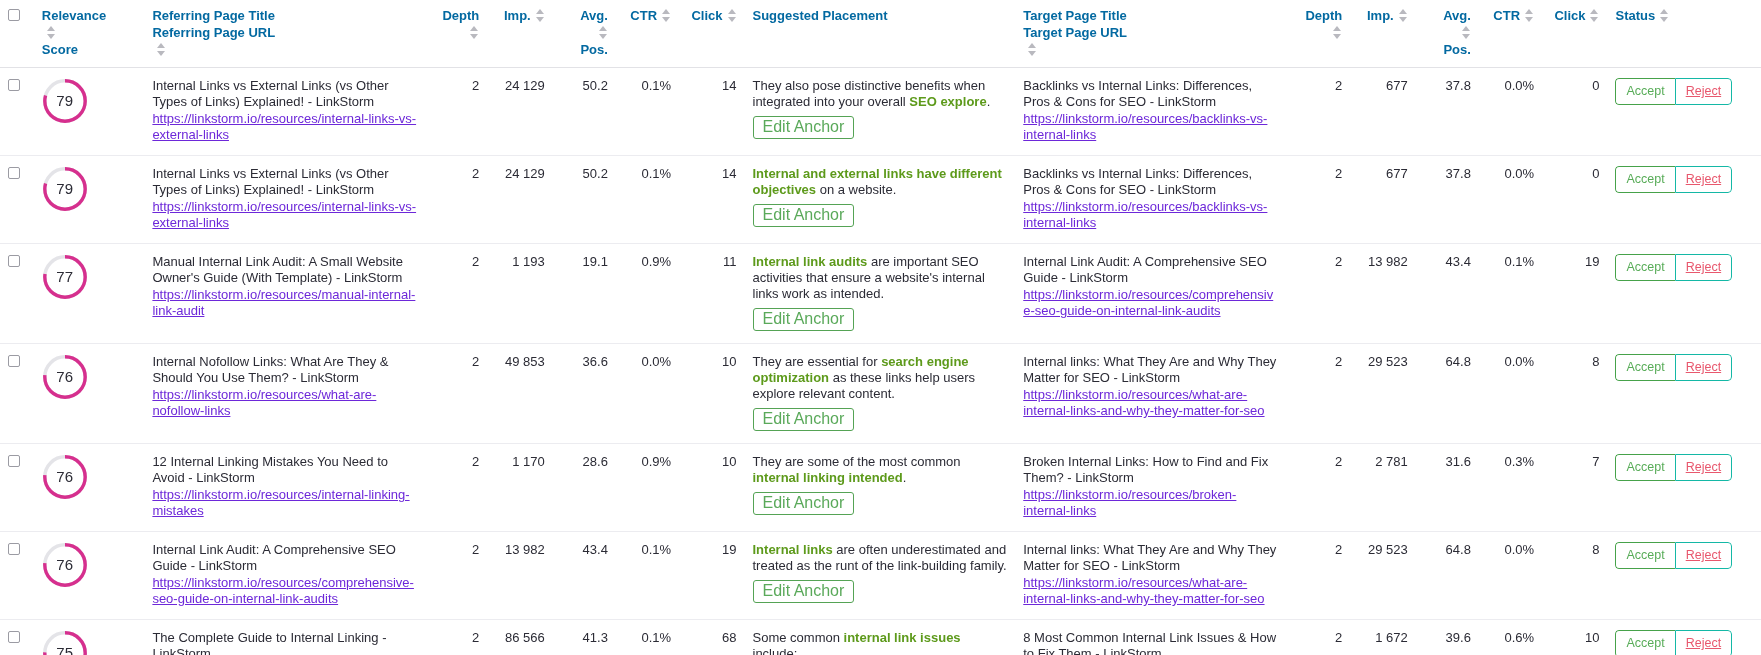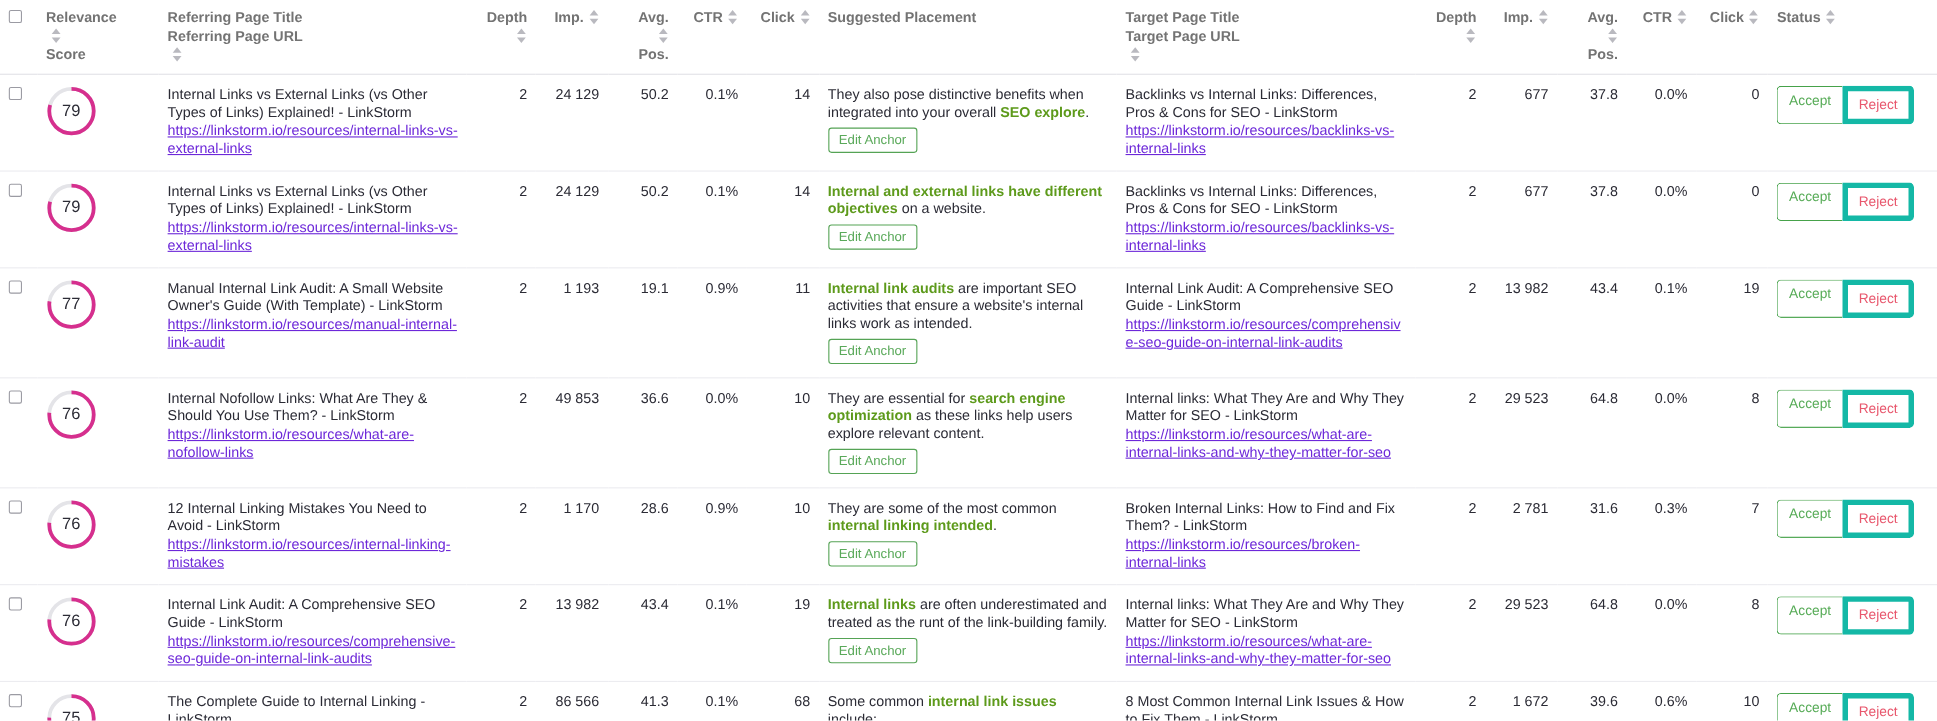--- a/index.html
+++ b/index.html
@@ -21,21 +21,21 @@
     border-collapse: collapse;
     table-layout: fixed;
   }
 
   
   thead th {
     vertical-align: top;
     text-align: left;
     font-size: 13px;
     font-weight: bold;
-    color: #737373;
+    color: #0369a1;
     padding: 7px 8px 9px 8px;
     border-bottom: 1px solid #e2e2e6;
     background: #ffffff;
     line-height: 17px;
     white-space: normal;
   }
   thead th.num { text-align: right; }
   .hdr-line { display: block; white-space: nowrap; }
 
   .sort-ico {
@@ -116,21 +116,21 @@
   .sp-text { color: #2b2b35; }
   .anchor-hl { color: #5d9a1b; font-weight: bold; }
   .edit-anchor {
     display: inline-block;
     margin-top: 6px;
     padding: 3px 9px 4px 9px;
     border: 1px solid #55a355;
     border-radius: 3px;
     background: #fff;
     color: #5aa95a;
-    font-size: 12px;
+    font-size: 16px;
     line-height: 14px;
     cursor: pointer;
   }
 
   
   .status-group {
     display: inline-flex;
     border-radius: 4px;
     overflow: hidden;
     background: #fff;
@@ -144,23 +144,24 @@
     cursor: pointer;
     white-space: nowrap;
   }
   .btn-accept {
     border: 1px solid #46a24a;
     border-right: none;
     border-radius: 4px 0 0 4px;
     color: #58ac58;
   }
   .btn-reject {
-    border: 5px solid #14b8a6;
+    border: 1px solid #14b8a6;
     border-radius: 0 4px 4px 0;
     color: #e8576d;
+    text-decoration: underline;
   }
 </style>
 </head>
 <body>
 
 <table class="grid">
   <colgroup>
     <col style="width:30px">
     <col style="width:98px">
     <col style="width:248px">

